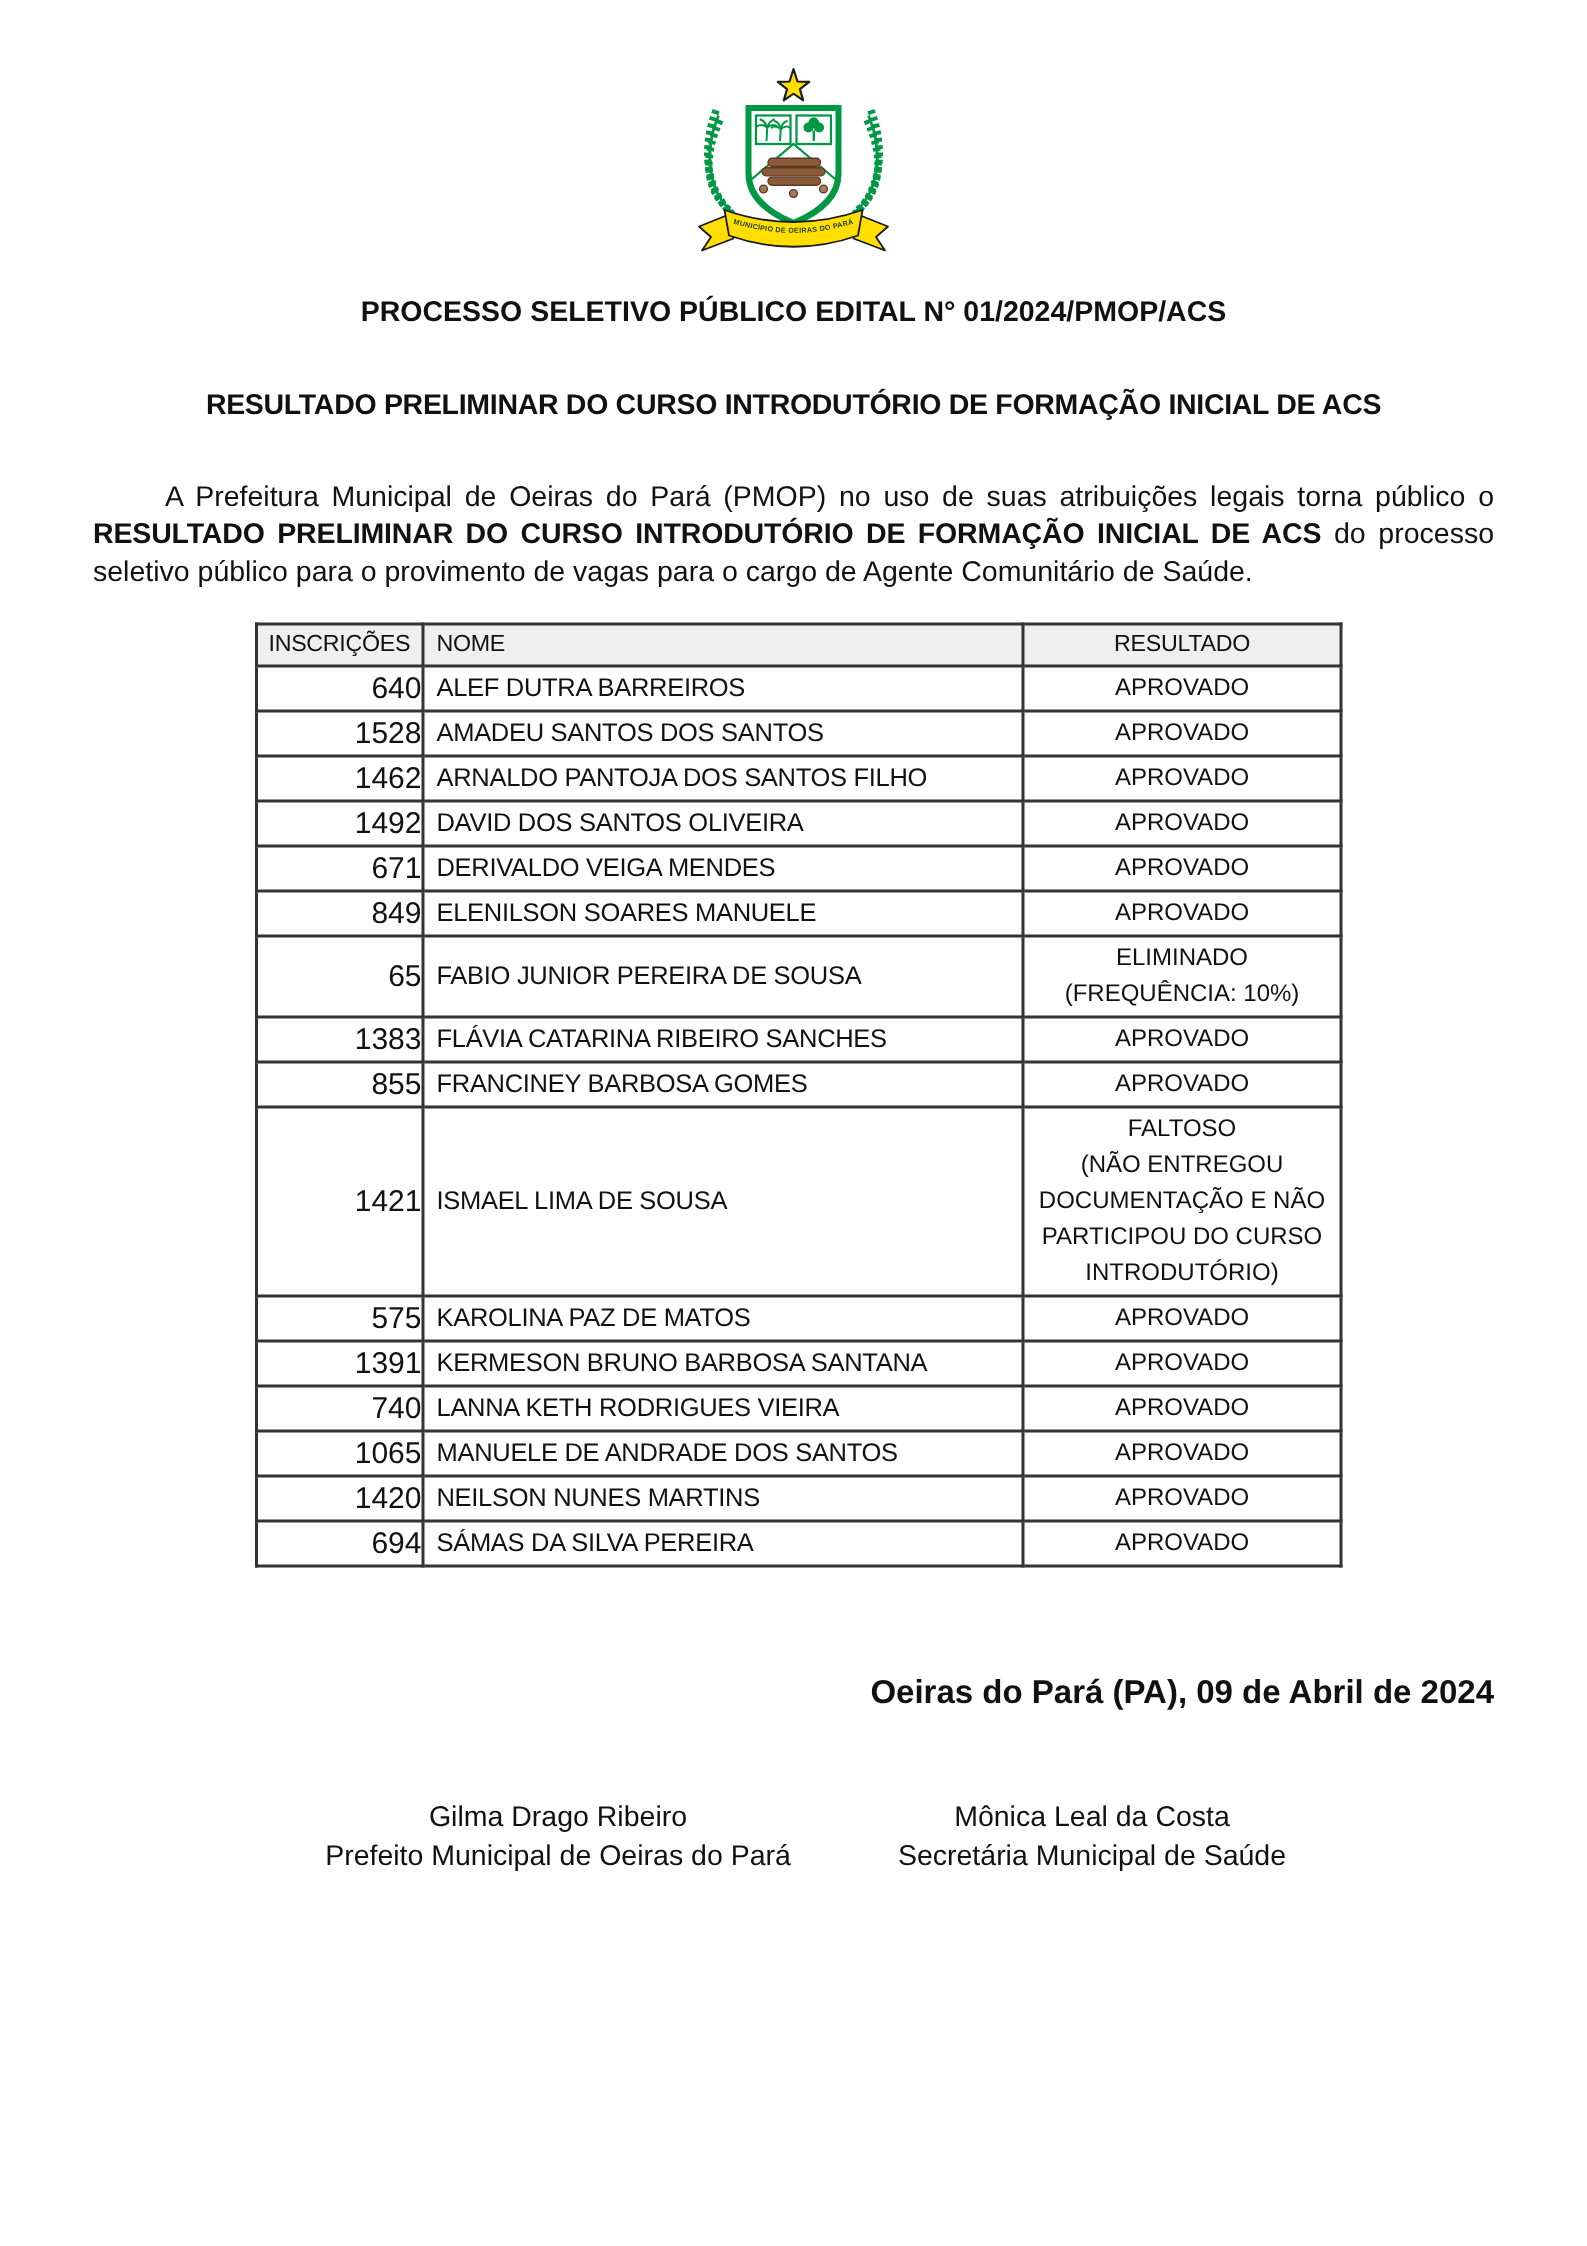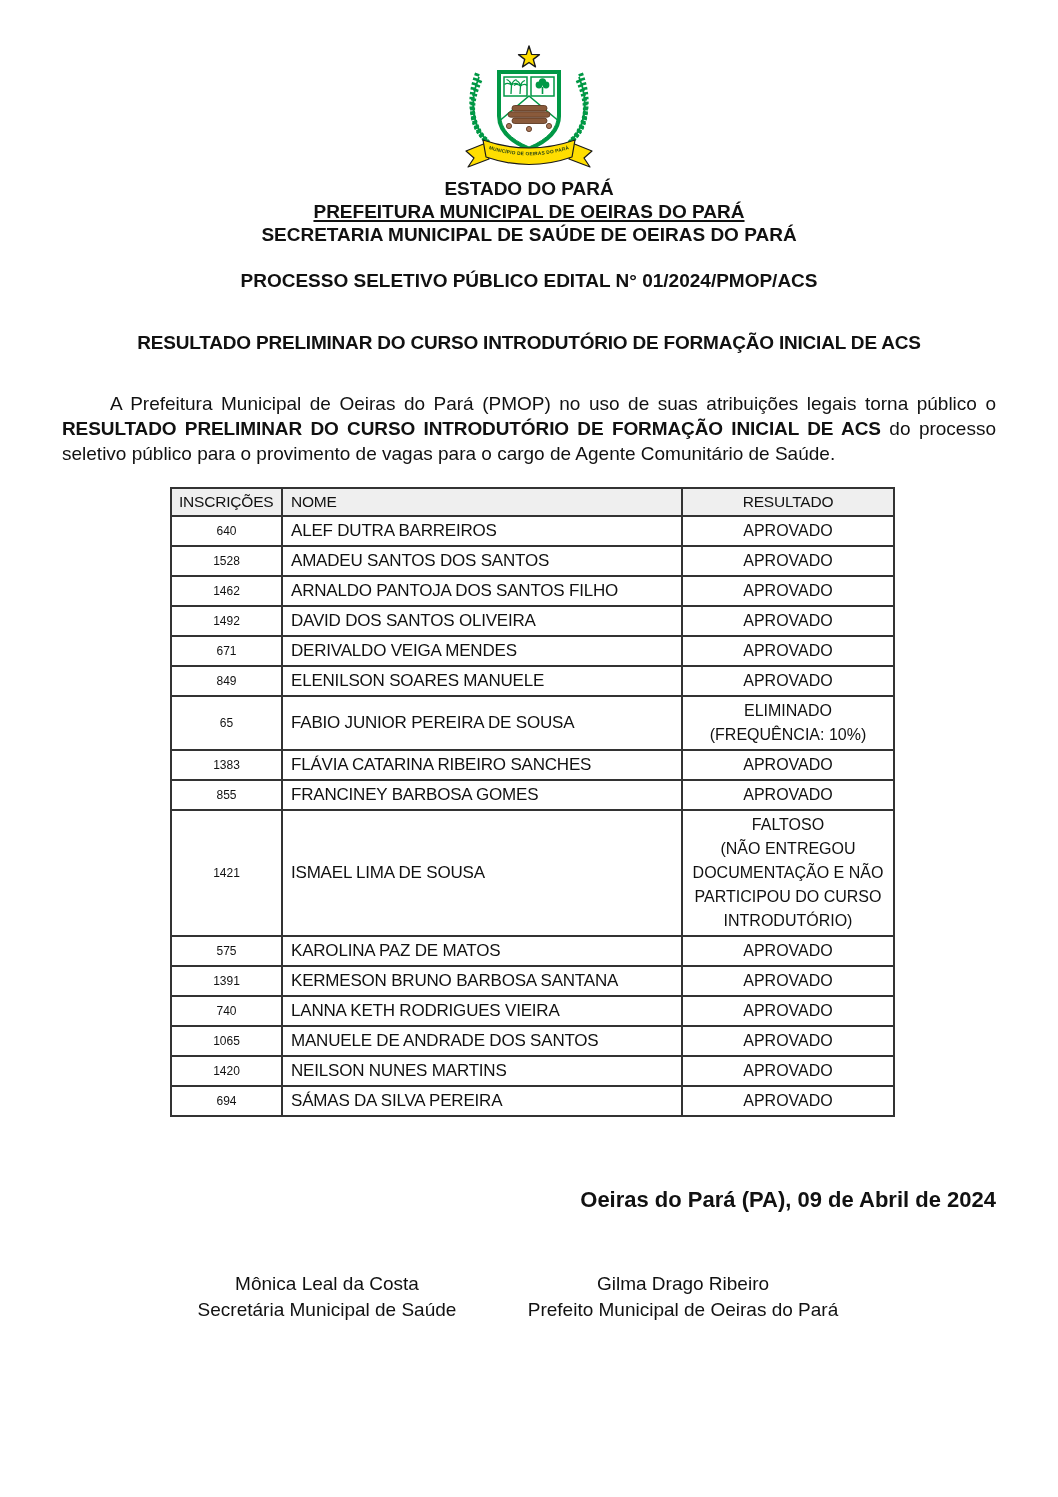--- a/index.html
+++ b/index.html
@@ -29,21 +29,21 @@
 
   .intro{margin-top:37px;font-size:19px;line-height:25px;text-align:justify;text-indent:48px;}
   .intro b{letter-spacing:-0.1px;}
 
   table.results{border-collapse:collapse;margin-left:108px;margin-top:21px;width:723px;table-layout:fixed;}
   table.results th, table.results td{border:2px solid var(--border);vertical-align:middle;}
   table.results th{background:var(--header-bg);font-size:15.5px;font-weight:normal;height:28px;letter-spacing:-0.2px;}
   th.h-inscricoes{text-align:left;padding-left:7px;}
   th.h-nome{text-align:left;padding-left:8px;}
   th.h-resultado{text-align:center;}
-  td.cell-inscricao{text-align:center;font-size:12px;height:28px;}
+  td.cell-inscricao{text-align:right;font-size:20px;height:28px;}
   td.cell-nome{text-align:left;padding-left:8px;font-size:17px;letter-spacing:-0.2px;}
   td.cell-resultado{text-align:center;font-size:16px;line-height:24px;white-space:pre-line;padding:2px 4px;}
 
   .date-line{text-align:right;font-size:22px;margin-top:70px;font-weight:bold;}
 
   .sign-row{display:flex;justify-content:space-between;margin-top:58px;padding-left:115px;padding-right:118px;}
   .sign-block{text-align:center;font-size:19px;line-height:26px;}
   .sign-left{width:390px;}
   .sign-right{width:300px;}
 </style>
@@ -107,25 +107,20 @@
         <path d="M113,99 L133,107 L125,114 L131,123 L110,115 Z" fill="#FFDE00" stroke="#1a1a1a" stroke-width="1.2" stroke-linejoin="round"></path>
         <path d="M24,96 Q70,112 116,96 L113,113 Q70,128 27,113 Z" fill="#FFDE00" stroke="#1a1a1a" stroke-width="1.2" stroke-linejoin="round"></path>
         <path id="ribbon-curve" d="M28,104.5 Q70,118 112,104.5" fill="none"></path>
         <text font-size="4.8" font-weight="bold" fill="#1d3b14" letter-spacing="0.2">
           <textPath href="#ribbon-curve" startOffset="50%" text-anchor="middle">MUNICÍPIO DE OEIRAS DO PARÁ</textPath>
         </text>
       </g>
     </svg>
   </div>
 
-  <div class="org-header">
-    <div>ESTADO DO PARÁ</div>
-    <div class="org-line-underlined">PREFEITURA MUNICIPAL DE OEIRAS DO PARÁ</div>
-    <div>SECRETARIA MUNICIPAL DE SAÚDE DE OEIRAS DO PARÁ</div>
-  </div>
 
   <div class="process-line">PROCESSO SELETIVO PÚBLICO EDITAL N° 01/2024/PMOP/ACS</div>
 
   <div class="doc-title">RESULTADO PRELIMINAR DO CURSO INTRODUTÓRIO DE FORMAÇÃO INICIAL DE ACS</div>
 
   <div class="content">
     <p class="intro"><span>A Prefeitura Municipal de Oeiras do Pará (PMOP) no uso de suas atribuições legais torna público o </span><b>RESULTADO PRELIMINAR DO CURSO INTRODUTÓRIO DE FORMAÇÃO INICIAL DE ACS</b><span> do processo seletivo público para o provimento de vagas para o cargo de Agente Comunitário de Saúde.</span></p>
 
     <table class="results">
       <colgroup>
@@ -241,24 +236,24 @@
     <td class="cell-inscricao">694</td>
     <td class="cell-nome">SÁMAS DA SILVA PEREIRA</td>
     <td class="cell-resultado">APROVADO</td>
   </tr>
 </tbody>
     </table>
 
     <div class="date-line">Oeiras do Pará (PA), 09 de Abril de 2024</div>
 
     <div class="sign-row">
+      <div class="sign-block sign-left">
+        <div>Gilma Drago Ribeiro</div>
+        <div>Prefeito Municipal de Oeiras do Pará</div>
+      </div>
       <div class="sign-block sign-right">
         <div>Mônica Leal da Costa</div>
         <div>Secretária Municipal de Saúde</div>
       </div>
-      <div class="sign-block sign-left">
-        <div>Gilma Drago Ribeiro</div>
-        <div>Prefeito Municipal de Oeiras do Pará</div>
-      </div>
     </div>
   </div>
 
 </div>
 
 </body></html>

